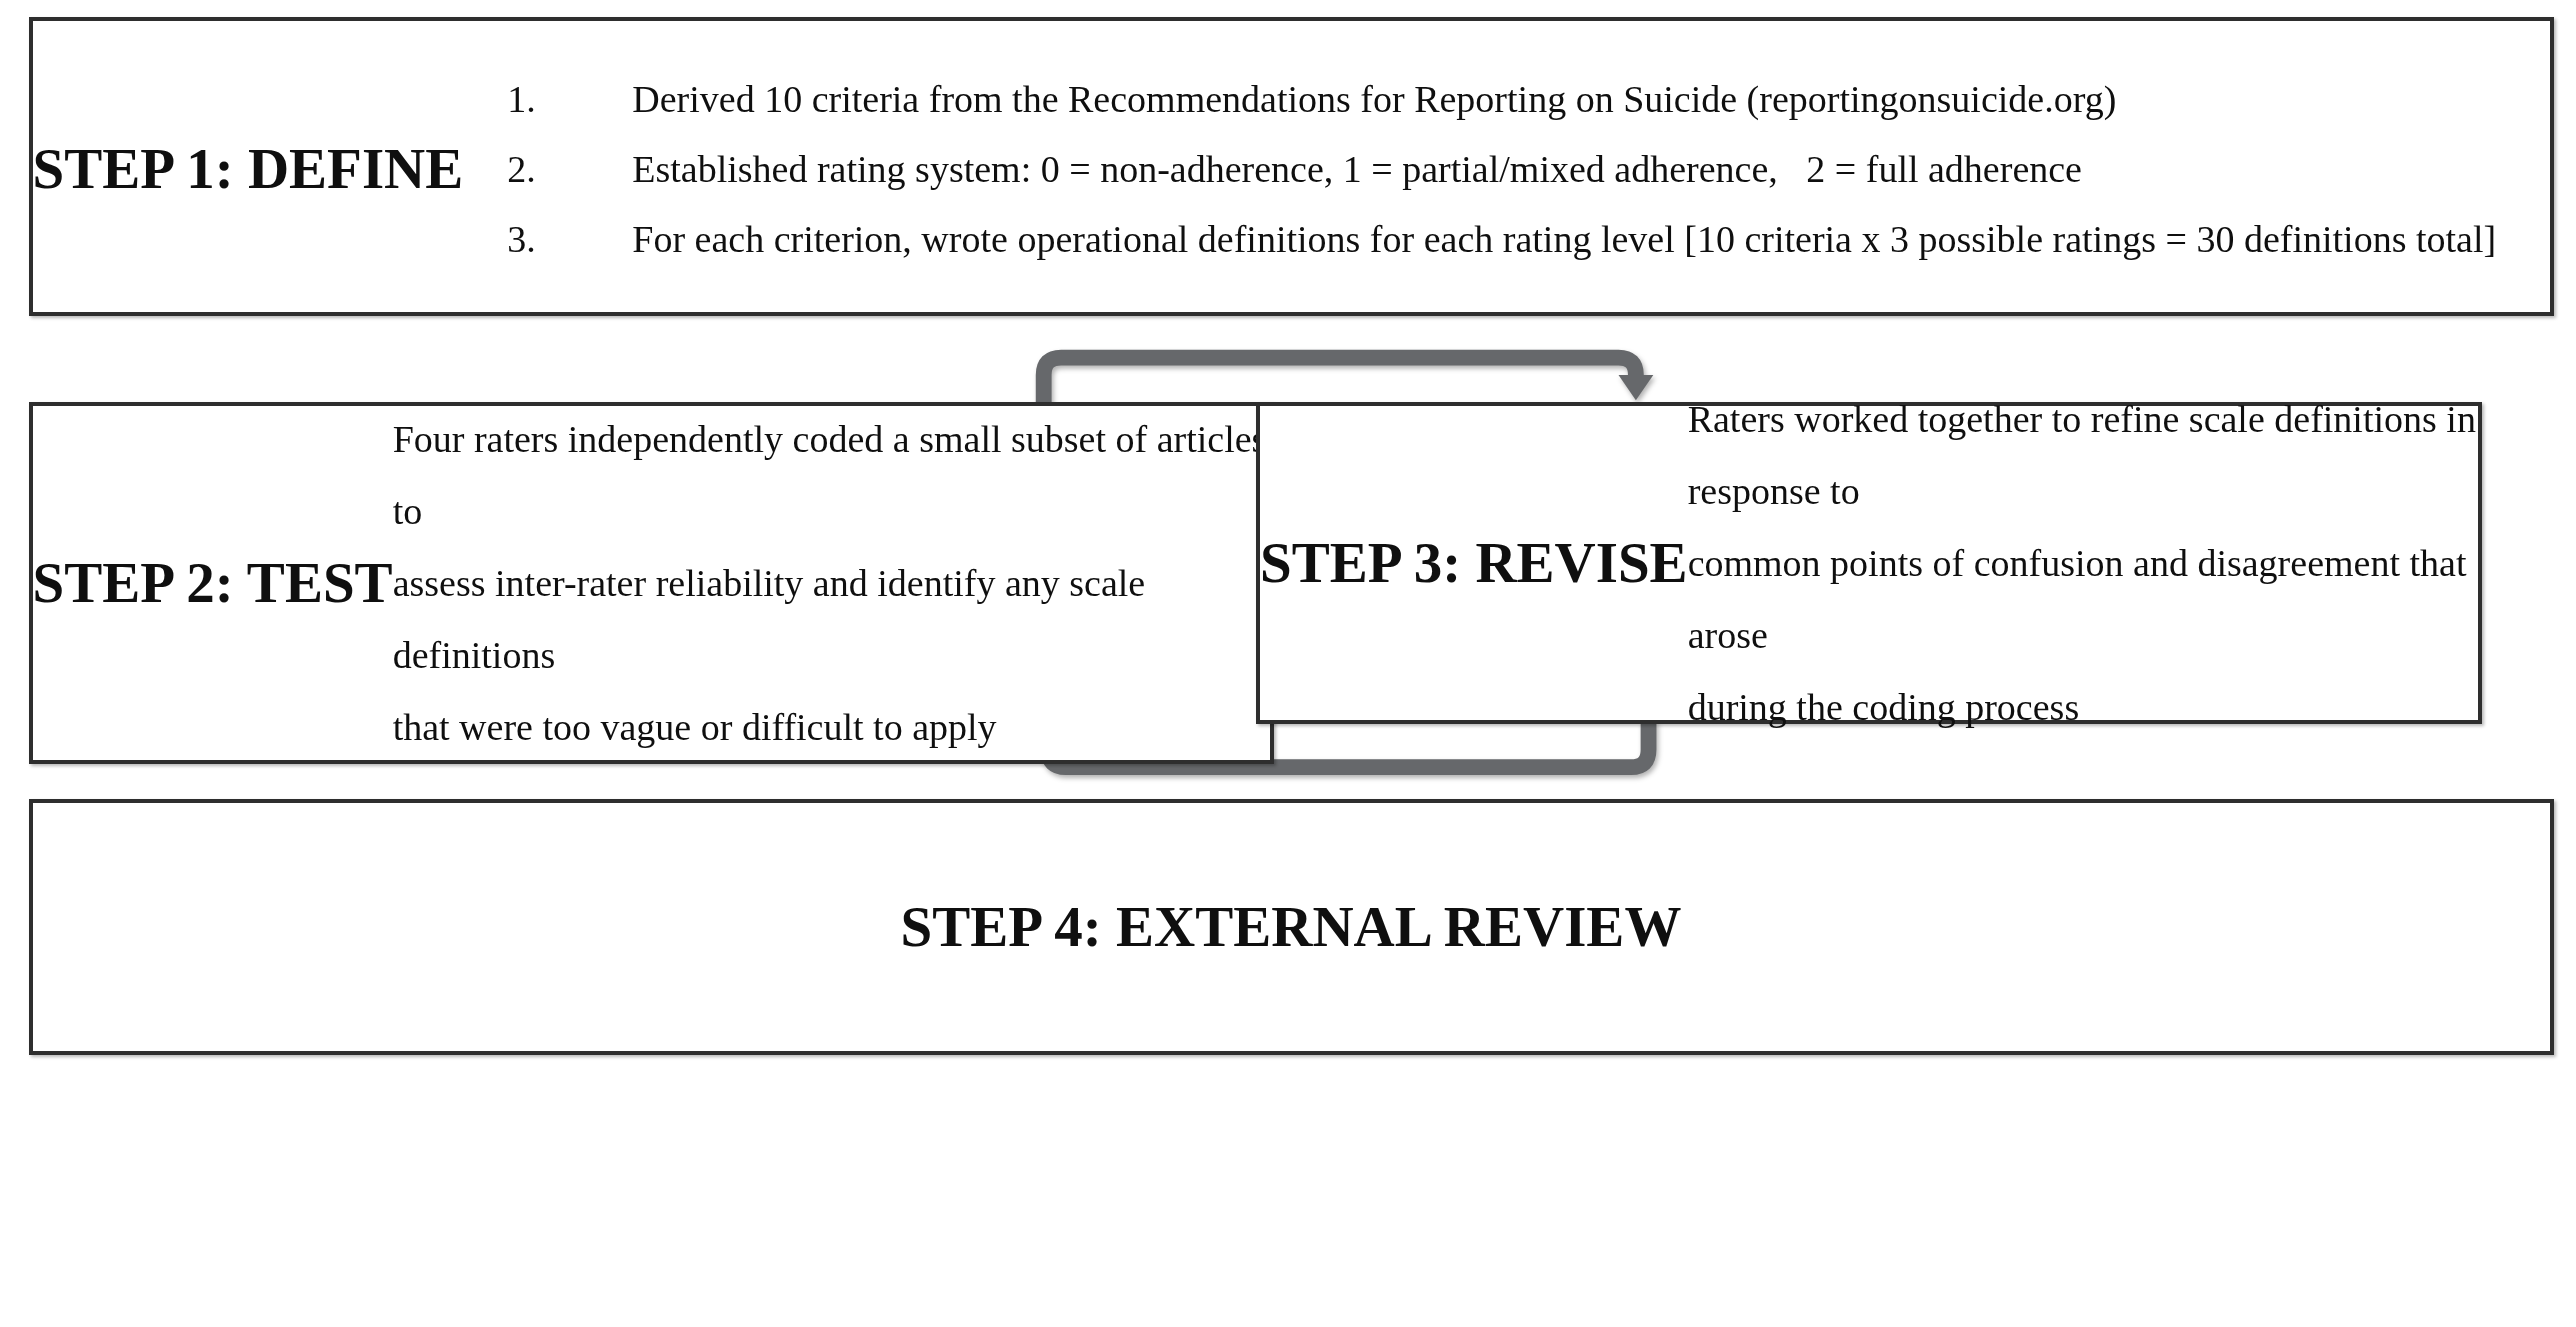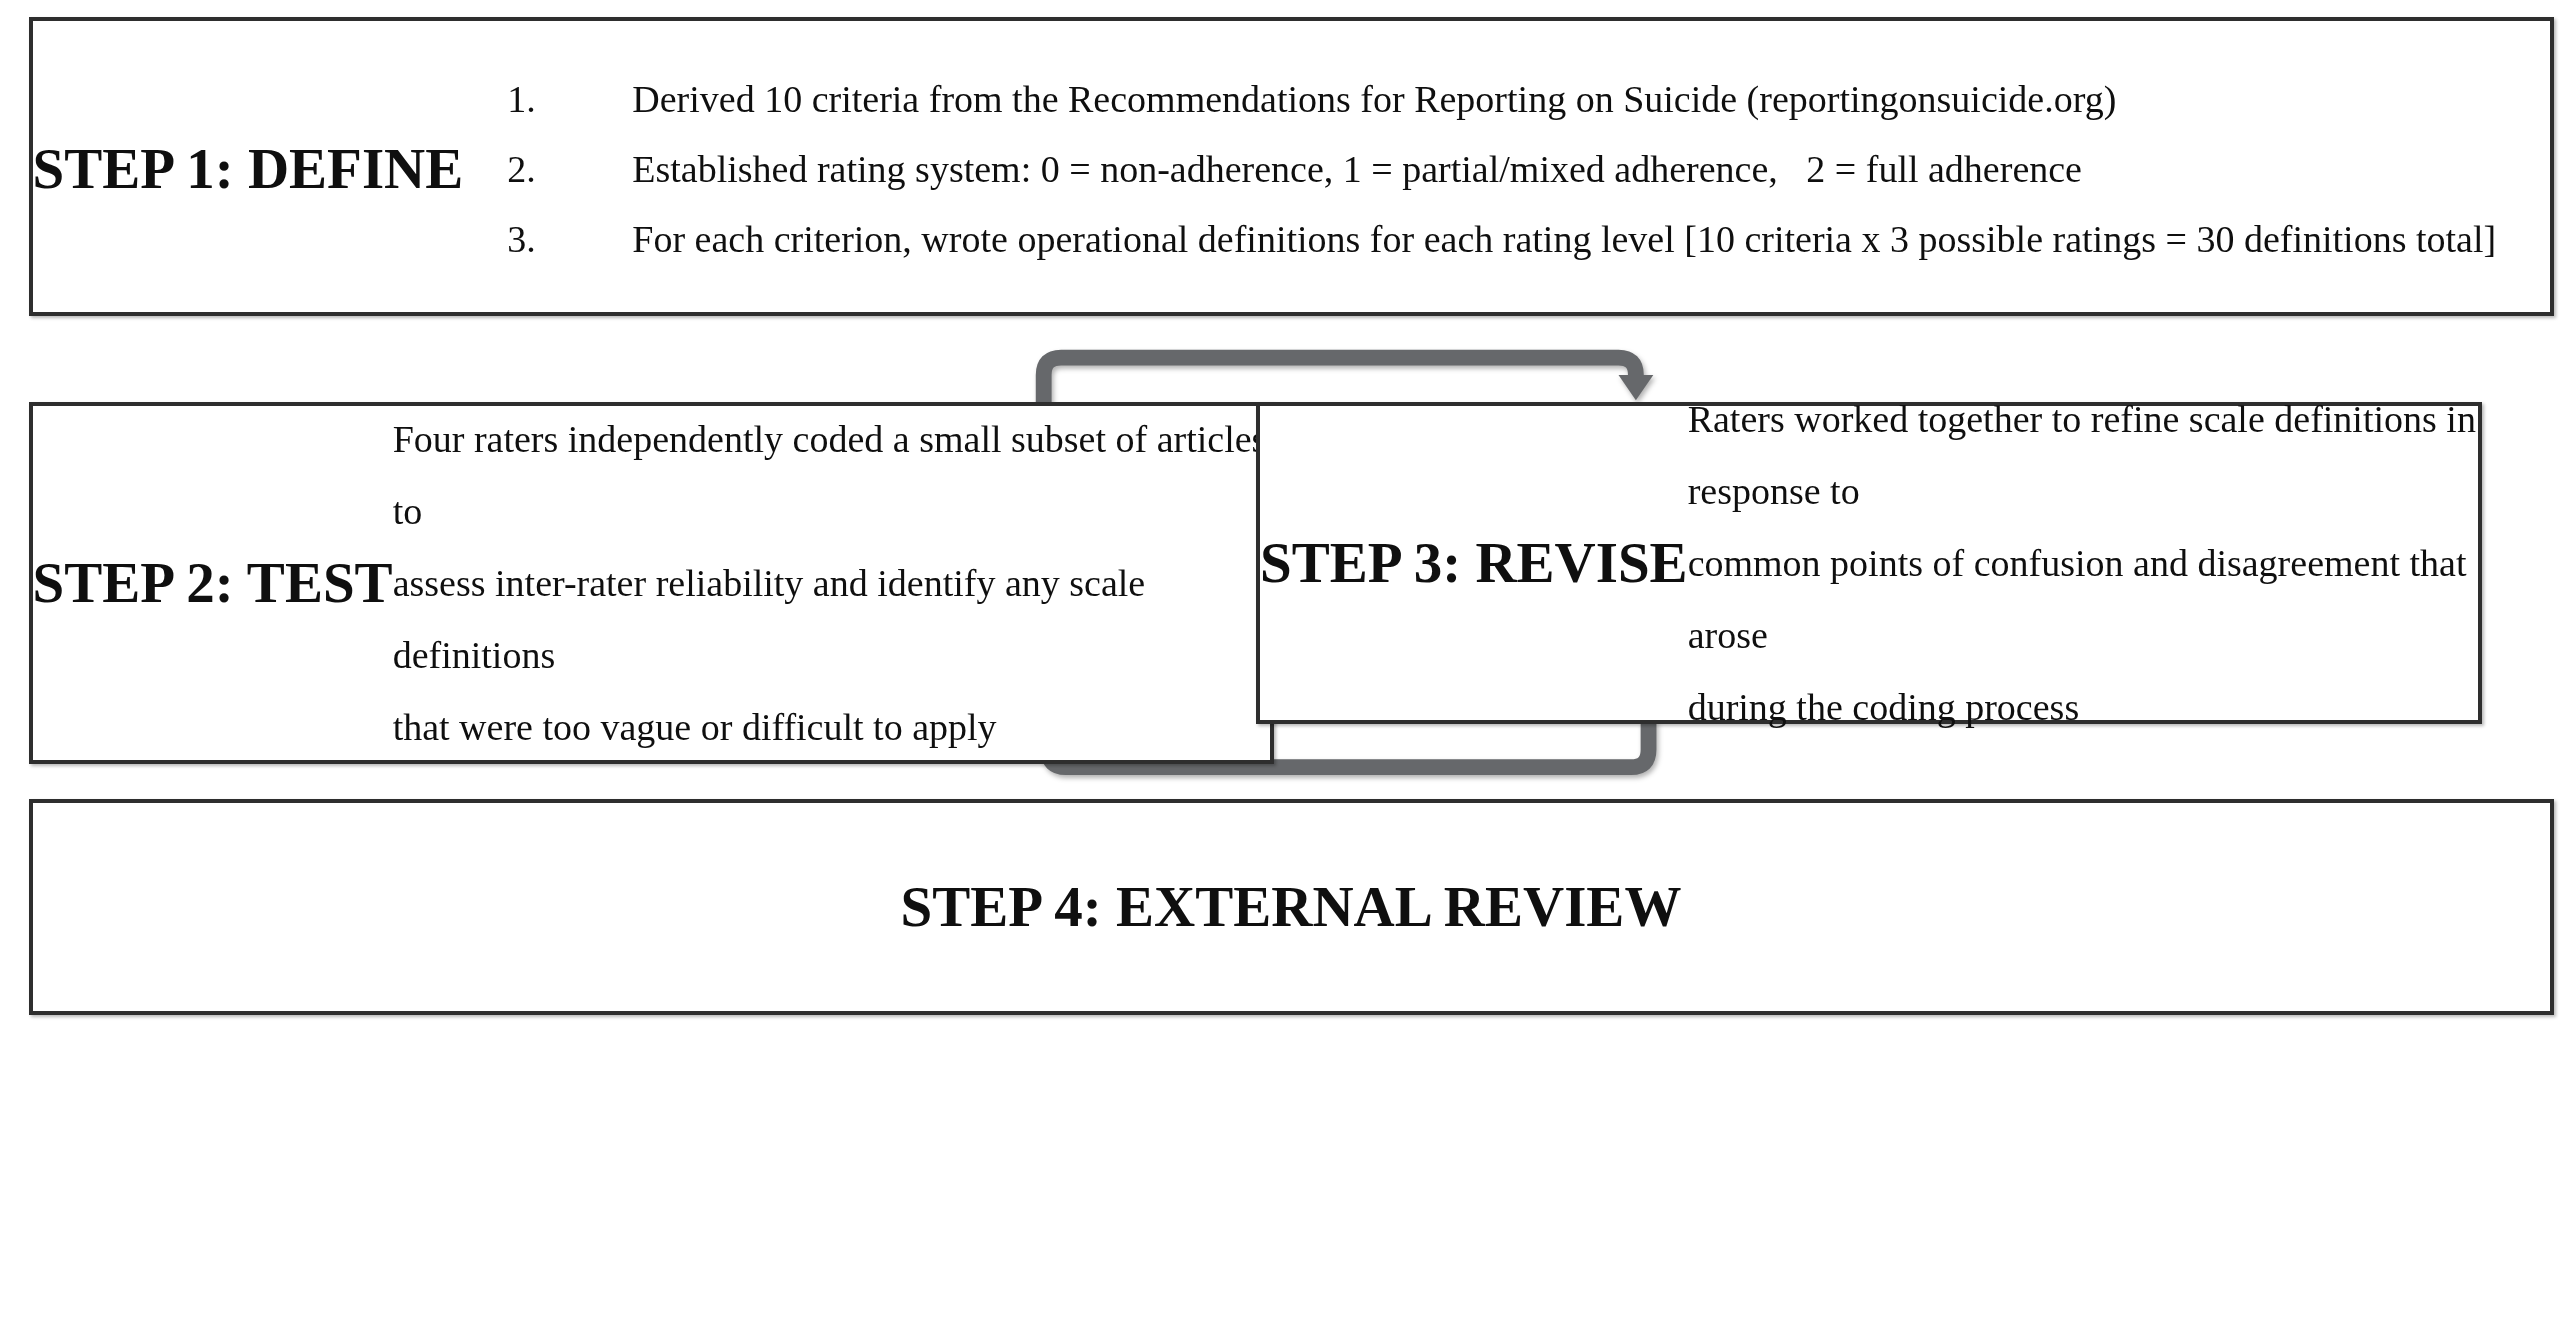--- a/index.html
+++ b/index.html
@@ -54,21 +54,21 @@
     display: grid;
     grid-template-columns: 125px 1fr;
     padding-left: 44px;
     font-size: 38px;
     line-height: 70px;
     white-space: pre-wrap;
     text-align: left;
   }
   .box2 { left: 28.5px;   top: 402px;  width: 1245px; height: 362px; }
   .box3 { left: 1256px; top: 402px;  width: 1226px; height: 322px; }
-  .box4 { left: 28.5px;   top: 799px; width: 2525px; height: 216px; }
+  .box4 { left: 28.5px;   top: 799px; width: 2525px; height: 256px; }
   .box5 { left: 28.5px;   top: 1085px; width: 2525px; height: 223px; }
   .box5 .body { line-height: 1.8; }
 
   .arrows {
     position: absolute;
     left: 0; top: 0;
     width: 2576px; height: 1328px;
     filter: drop-shadow(2.4px 3.2px 2.4px rgba(0,0,0,0.30));
     pointer-events: none;
   }

